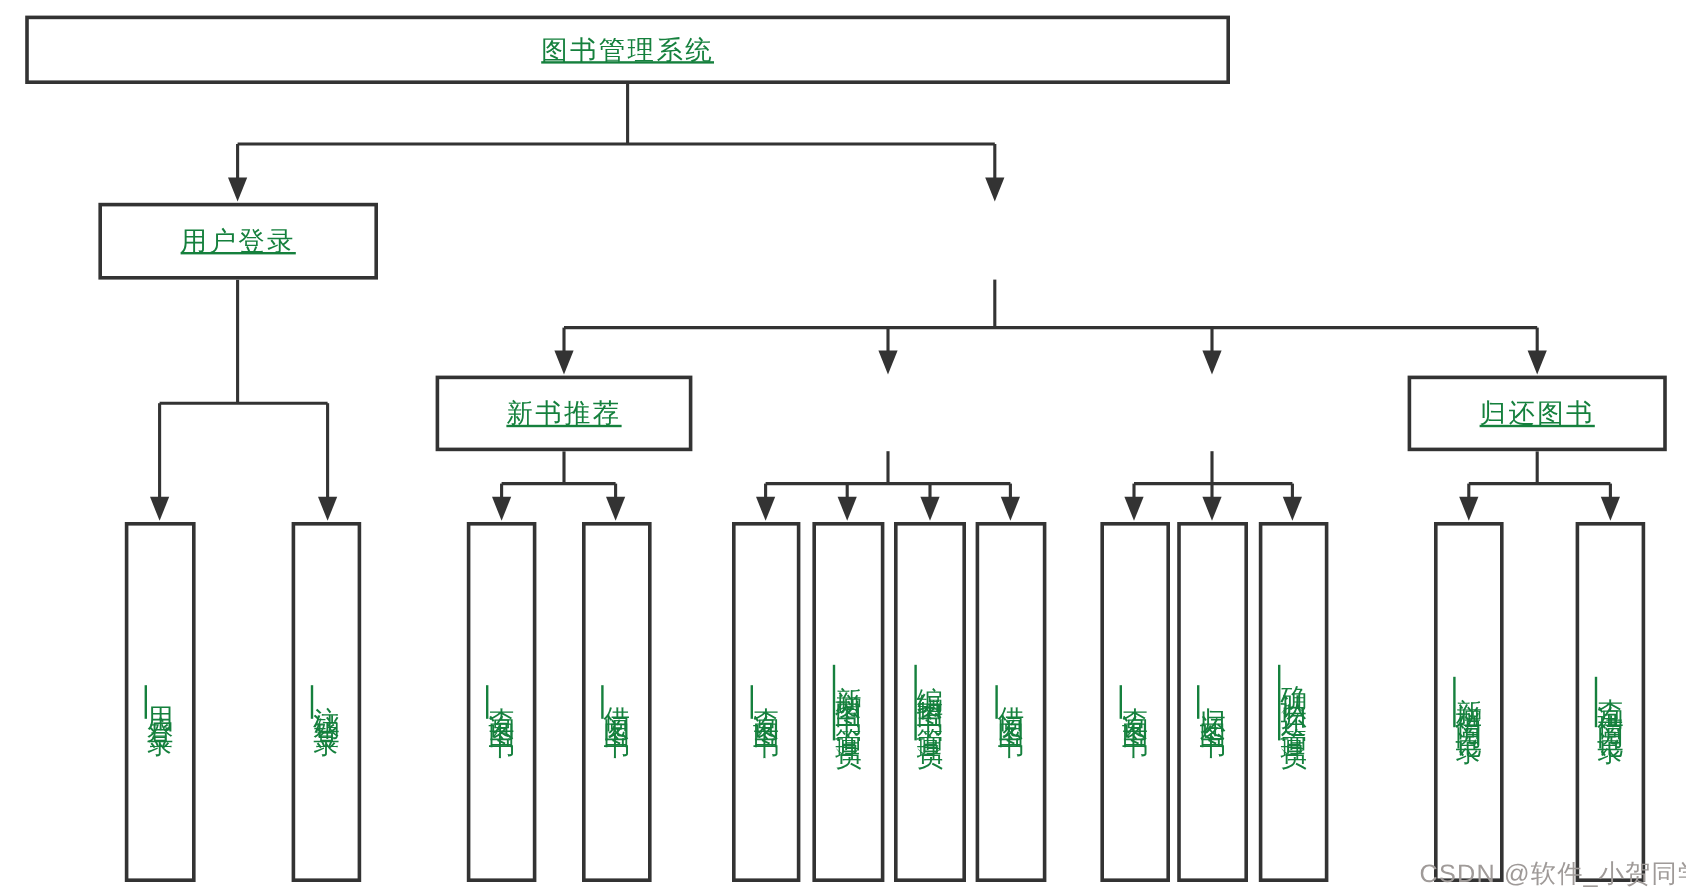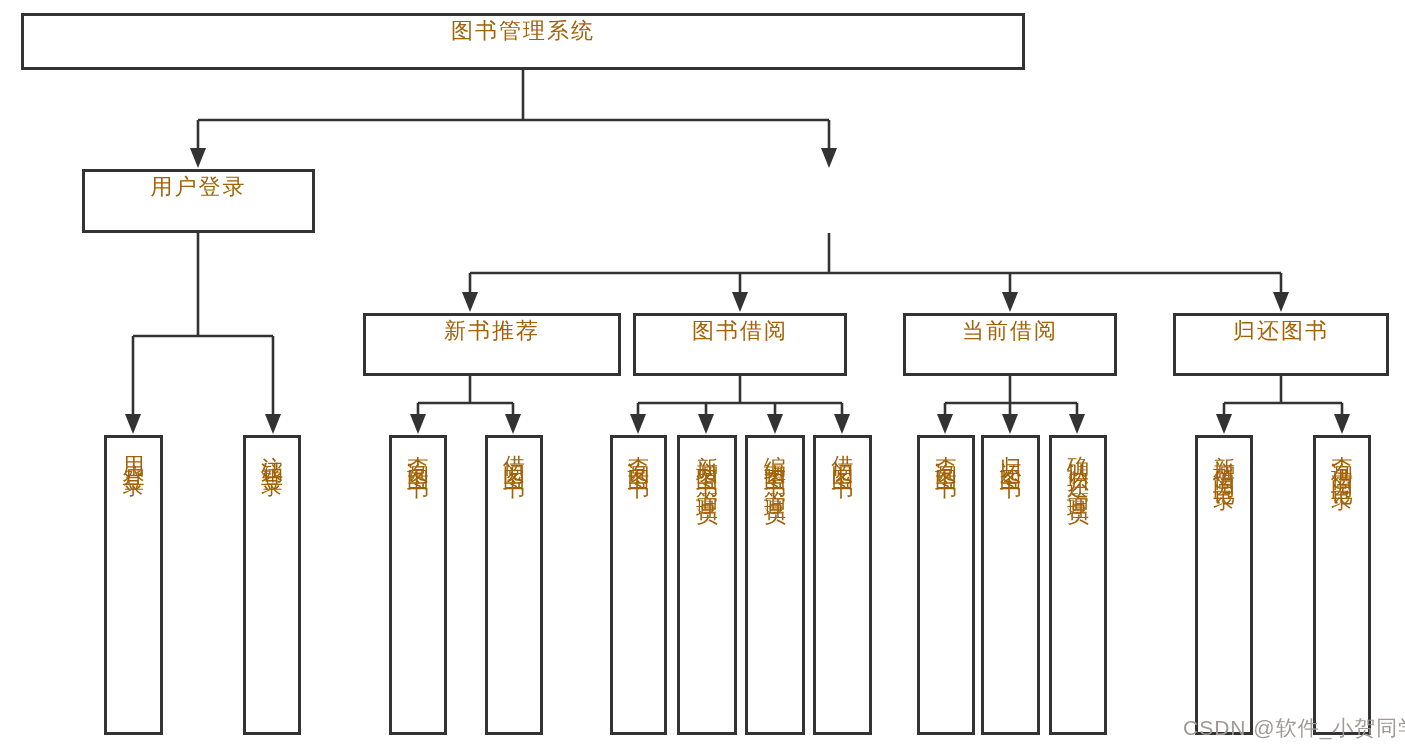--- a/index.html
+++ b/index.html
@@ -18,24 +18,25 @@
     z-index: 1;
   }
   #connectors path.cline { stroke: #333333; stroke-width: 2.6; fill: none; }
   #connectors polygon.arrowhead { fill: #333333; stroke: none; }
   .node {
     position: absolute;
     box-sizing: border-box;
     border: 3px solid #333333;
     background: #ffffff;
     display: flex;
-    align-items: flex-start;
+    align-items: center;
     justify-content: center;
-    color: #a16207;
+    color: #15803d;
     z-index: 2;
+    text-decoration: underline;
   }
   .node.h span {
     font-size: 22px;
     letter-spacing: 2px;
     white-space: nowrap;
   }
   .node.v span {
     writing-mode: vertical-rl;
     text-orientation: mixed;
     font-size: 22px;
@@ -114,28 +115,22 @@
     </svg>
 
   <div class="node h" style="left:21px;top:13px;width:1004px;height:57px">
     <span>图书管理系统</span>
   </div>
 
   <div class="node h" style="left:82px;top:169px;width:233px;height:64px">
     <span>用户登录</span>
   </div>
 
-  <div class="node h" style="left:363px;top:313px;width:258px;height:63px">
+  <div class="node h" style="left:363px;top:313px;width:214px;height:63px">
     <span>新书推荐</span>
-  </div>
-  <div class="node h" style="left:633px;top:313px;width:214px;height:63px">
-    <span>图书借阅</span>
-  </div>
-  <div class="node h" style="left:903px;top:313px;width:214px;height:63px">
-    <span>当前借阅</span>
   </div>
   <div class="node h" style="left:1173px;top:313px;width:216px;height:63px">
     <span>归还图书</span>
   </div>
 
   <div class="node v" style="left:104px;top:435px;width:59px;height:300px">
     <span>用户登录</span>
   </div>
   <div class="node v" style="left:243px;top:435px;width:58px;height:300px">
     <span>注销登录</span>

